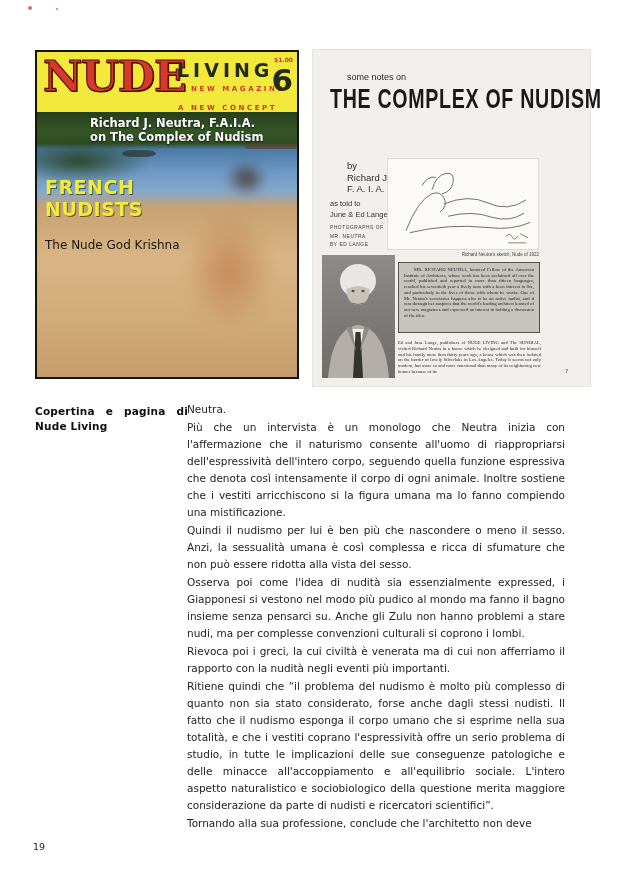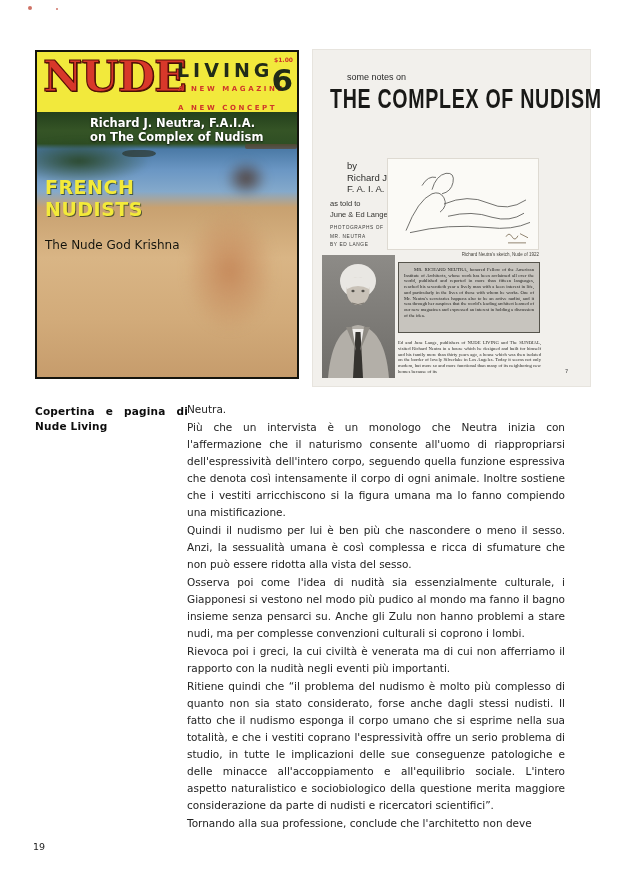--- a/index.html
+++ b/index.html
@@ -178,21 +178,21 @@
     <p class="intro">Ed and June Lange, publishers of NUDE LIVING and The SUNDIAL, visited Richard Neutra in a house which he designed and built for himself and his family more than thirty years ago, a house which was then isolated on the border of lovely Silverlake in Los Angeles. Today it seems not only modern, but more so and more functional than many of its neighboring new homes because of its</p>
     <div class="inner-pagenum">7</div>
   </div>
 
   <div class="abs caption">Copertina e pagina di Nude Living</div>
 
   <div class="abs body-col">
     <p>Neutra.</p>
     <p>Più che un intervista è un monologo che Neutra inizia con l'affermazione che il naturismo consente all'uomo di riappropriarsi dell'espressività dell'intero corpo, seguendo quella funzione espressiva che denota così intensamente il corpo di ogni animale. Inoltre sostiene che i vestiti arricchiscono si la figura umana ma lo fanno compiendo una mistificazione.</p>
     <p>Quindi il nudismo per lui è ben più che nascondere o meno il sesso. Anzi, la sessualità umana è così complessa e ricca di sfumature che non può essere ridotta alla vista del sesso.</p>
-    <p>Osserva poi come l'idea di nudità sia essenzialmente culturale, i Giapponesi si vestono nel modo più pudico al mondo ma fanno il bagno insieme senza pensarci su. Anche gli Zulu non hanno problemi a stare nudi, ma per complesse convenzioni culturali si coprono i lombi.</p>
+    <p>Osserva poi come l'idea di nudità sia essenzialmente expressed, i Giapponesi si vestono nel modo più pudico al mondo ma fanno il bagno insieme senza pensarci su. Anche gli Zulu non hanno problemi a stare nudi, ma per complesse convenzioni culturali si coprono i lombi.</p>
     <p>Rievoca poi i greci, la cui civiltà è venerata ma di cui non afferriamo il rapporto con la nudità negli eventi più importanti.</p>
     <p>Ritiene quindi che “il problema del nudismo è molto più complesso di quanto non sia stato considerato, forse anche dagli stessi nudisti. Il fatto che il nudismo esponga il corpo umano che si esprime nella sua totalità, e che i vestiti coprano l'espressività offre un serio problema di studio, in tutte le implicazioni delle sue conseguenze patologiche e delle minacce all'accoppiamento e all'equilibrio sociale. L'intero aspetto naturalistico e sociobiologico della questione merita maggiore considerazione da parte di nudisti e ricercatori scientifici”.</p>
     <p>Tornando alla sua professione, conclude che l'architetto non deve</p>
   </div>
 
   <div class="abs pagenum">19</div>
 
 </div>
 
 </body></html>

